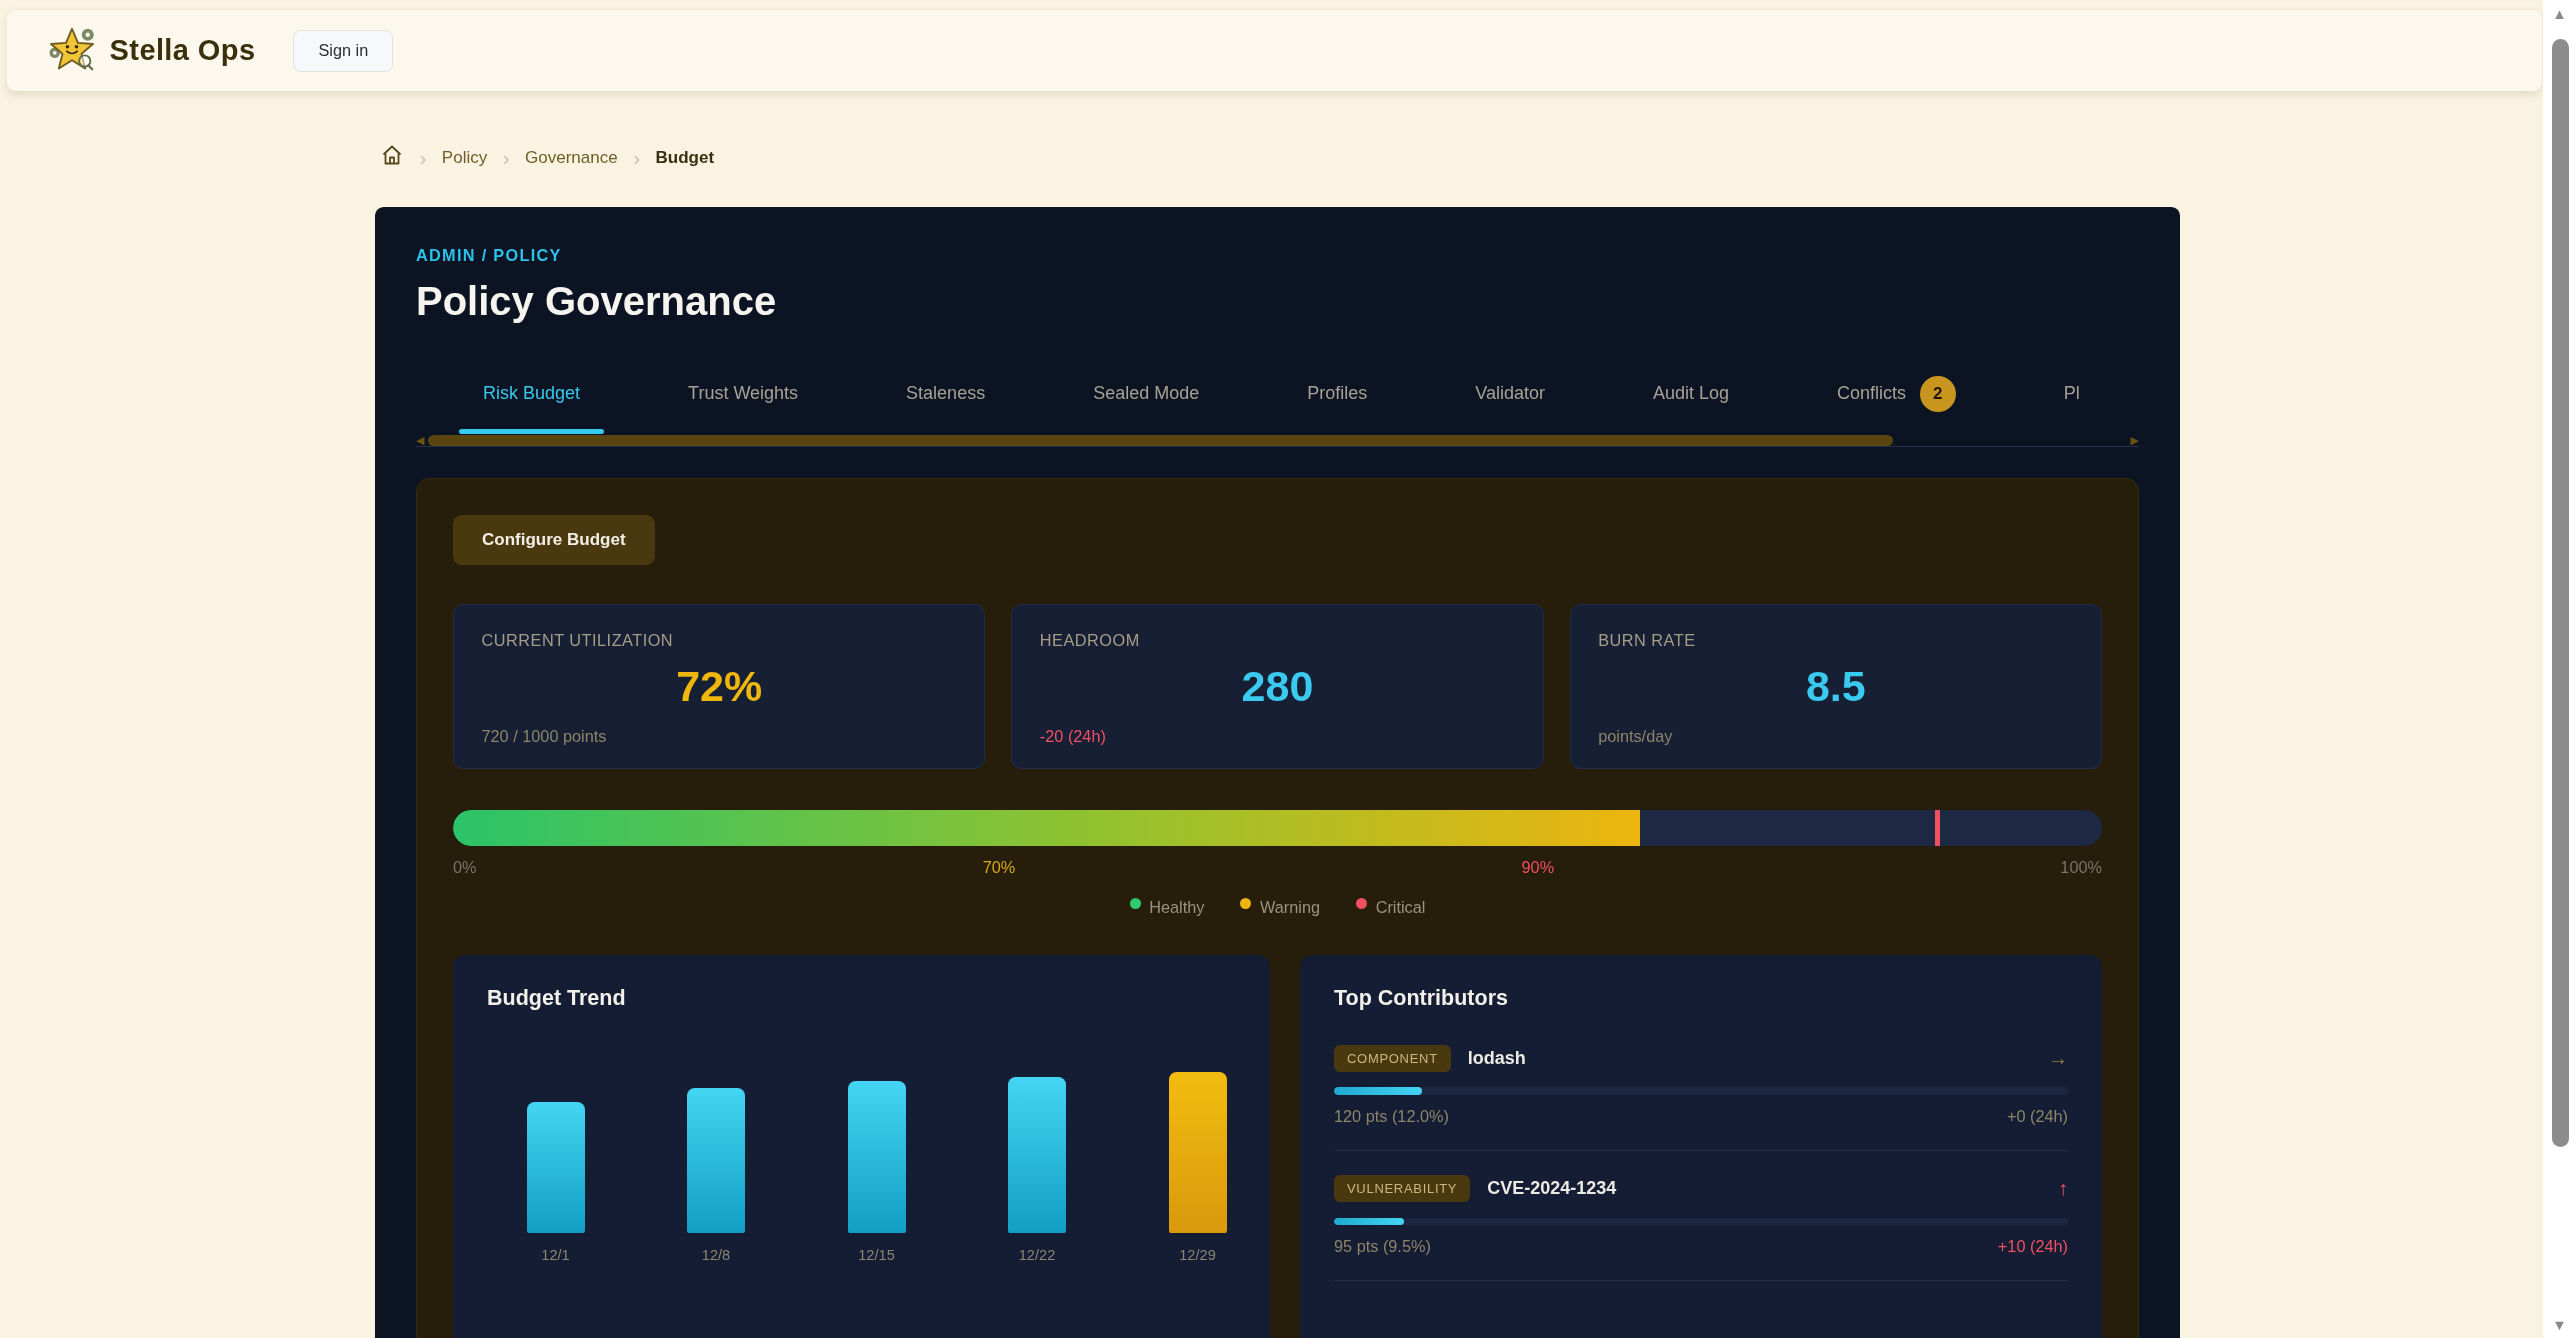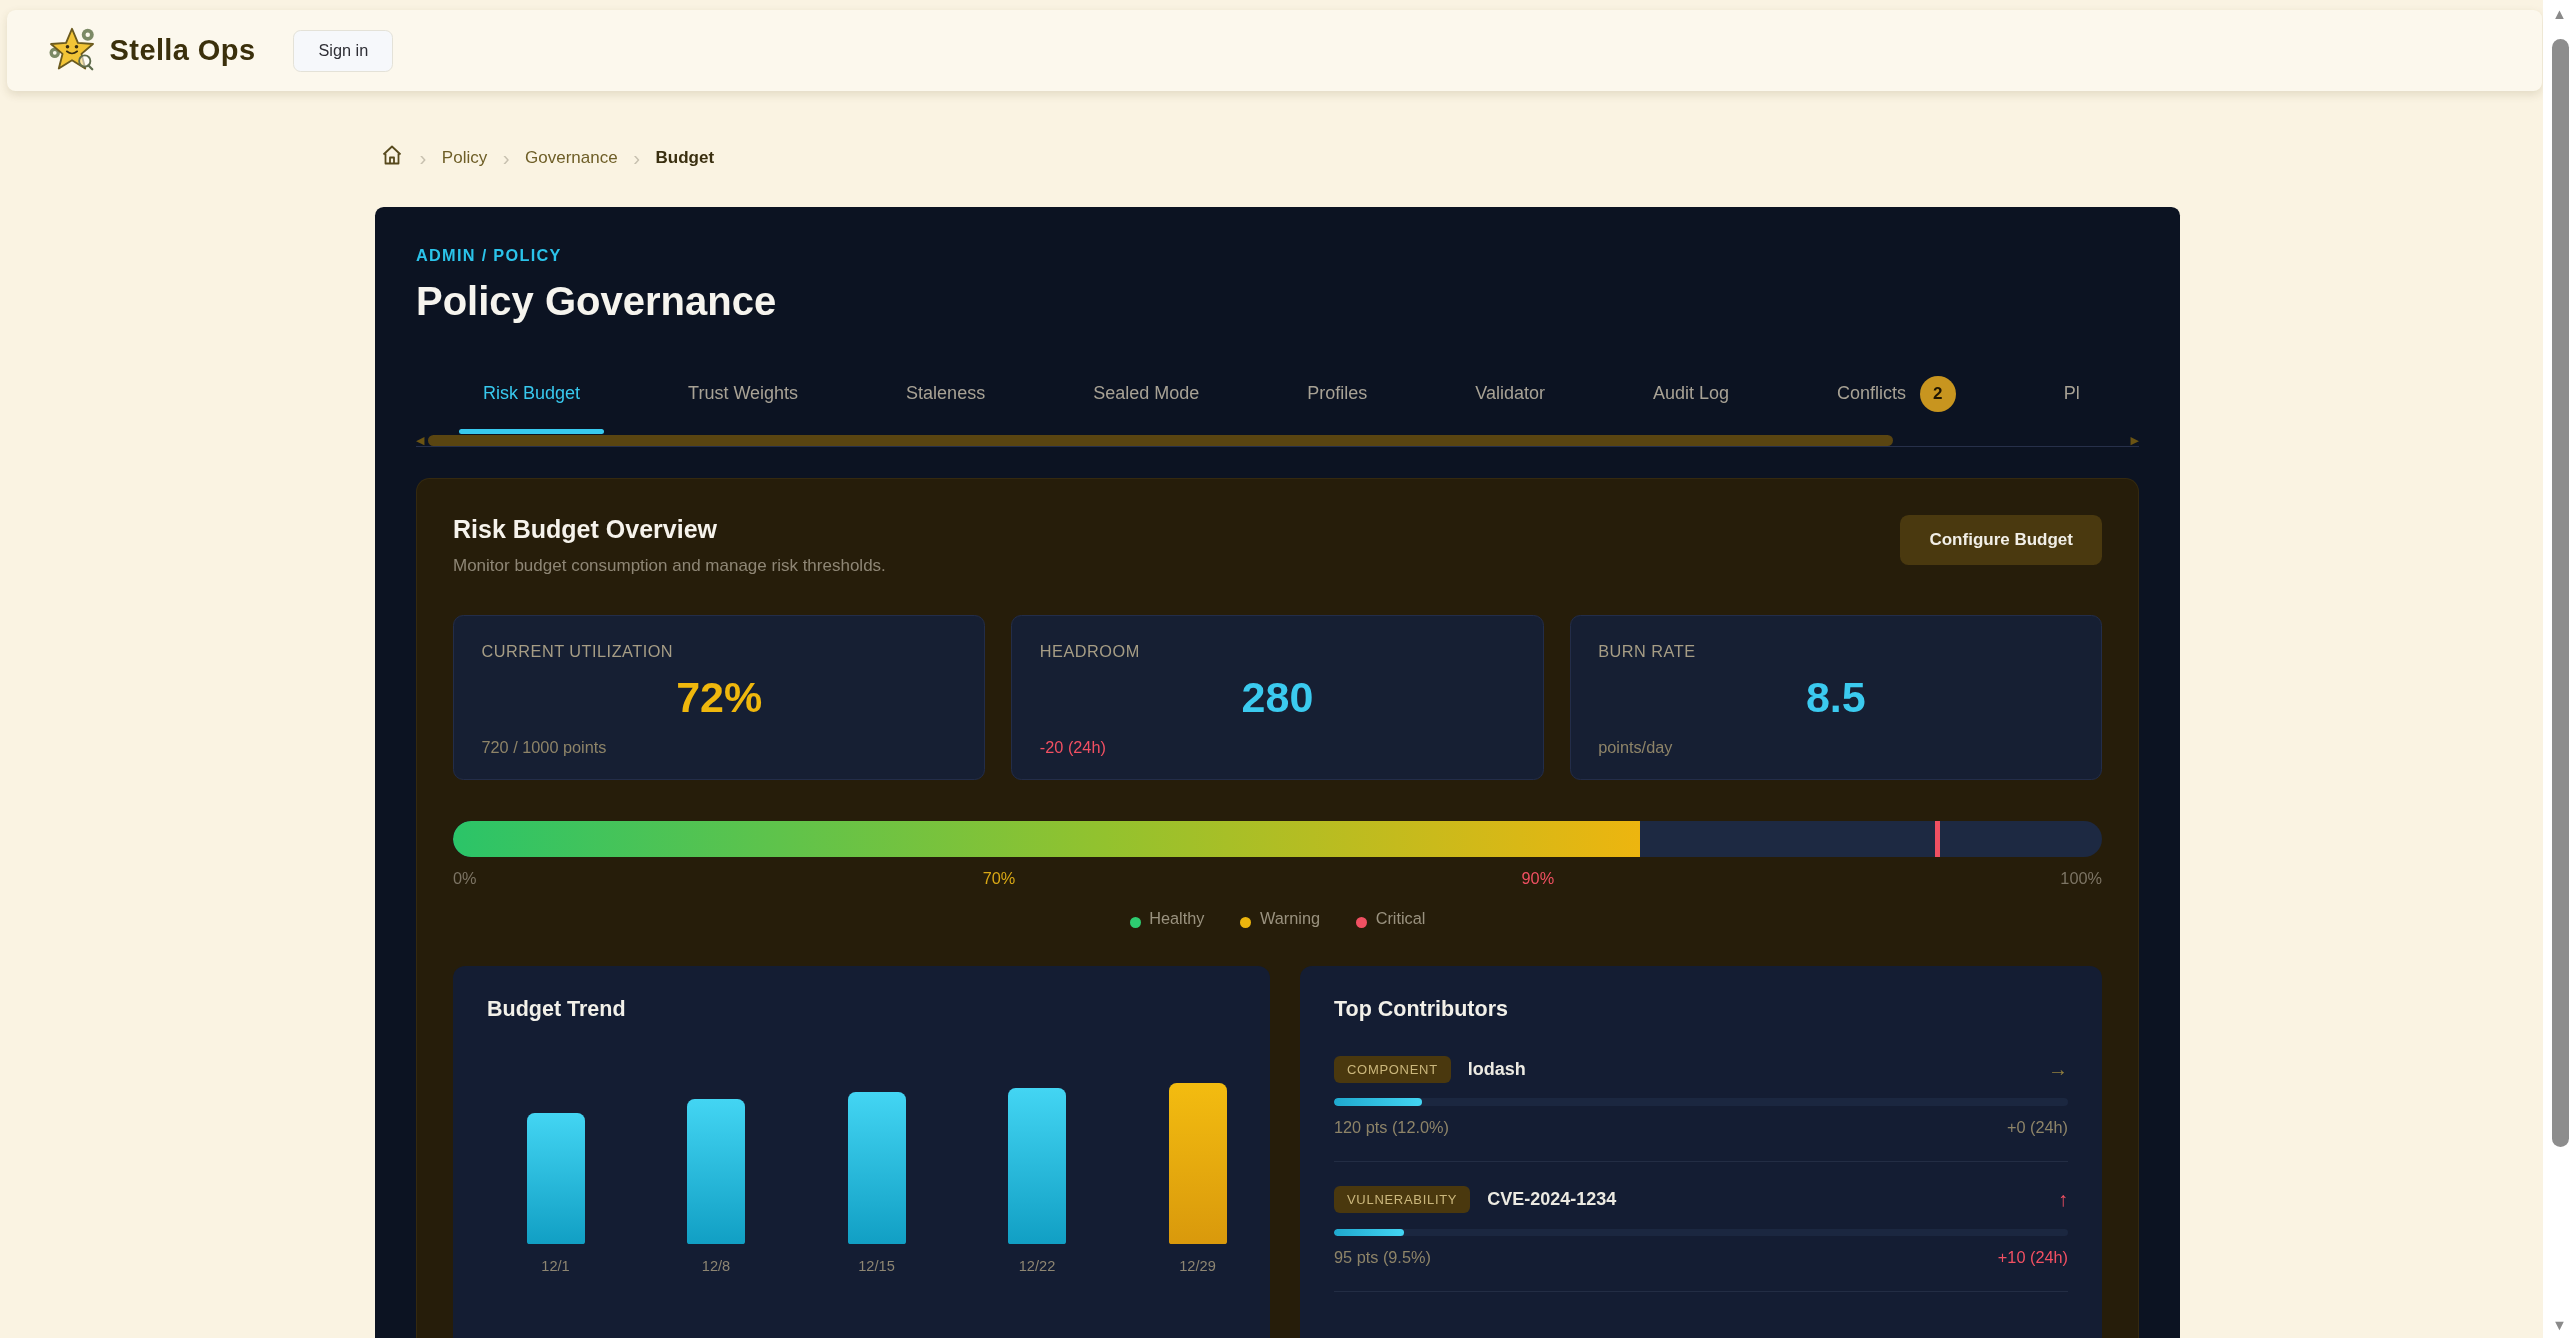--- a/index.html
+++ b/index.html
@@ -82,21 +82,21 @@
   .v-gold{ color:#EFB70D; } .v-cyan{ color:#3BCAEF; }
   .stat-sub{ font-size:16.3px; margin-top:15.5px; color:#8E8468; }
   .s-red{ color:#F25062; }
   
   .util-bar{ margin-top:41px; height:36px; border-radius:18px; background:#1D2942; position:relative; overflow:hidden;}
   .util-fill{ height:100%; border-radius:18px 0 0 18px;
     background:linear-gradient(90deg,#2BC468 0%,#93C22E 55%,#EDB50F 100%); }
   .util-marker{ position:absolute; top:0; bottom:0; width:4.3px; background:#F05062; }
   .util-ticks{ display:flex; justify-content:space-between; margin-top:12px; font-size:16.3px; }
   .util-legend{ display:flex; justify-content:center; gap:36px; margin-top:20.6px; font-size:16.3px; color:#9A927F;}
-  .legend-item{ display:flex; align-items:flex-end; gap:8.6px; }
+  .legend-item{ display:flex; align-items:flex-start; gap:8.6px; }
   .dot{ width:11px; height:11px; border-radius:50%; }
   
   .bottom{ display:flex; gap:30px; margin-top:38px; align-items:stretch; }
   .subcard{ background:#141D33; border-radius:12px; padding:31px 34px; height:481px;}
   .trend-card{ width:817px; flex:none; }
   .contrib-card{ flex:1; }
   .subcard-title{ font-size:21.5px; font-weight:700; color:#F2F0E9; }
   
   .chart{ display:flex; justify-content:space-between; align-items:flex-end; height:213px; margin-top:39px; padding-left:30px;}
   .bar-group{ display:flex; flex-direction:column; align-items:center; width:77px; }
@@ -180,24 +180,20 @@
     <div class="tab">Pl</div>
   </div>
   <div class="hscroll">
     <span class="harrow left">◀</span>
     <div class="hthumb"></div>
     <span class="harrow right">▶</span>
   </div>
 
   <section class="overview-card">
     <div class="ov-head">
-      <div>
-        <div class="ov-title">Risk Budget Overview</div>
-        <div class="ov-sub">Monitor budget consumption and manage risk thresholds.</div>
-      </div>
       <button class="configure-btn">Configure Budget</button>
     </div>
 
     <div class="stats">
       <div class="stat">
         <div class="stat-label">CURRENT UTILIZATION</div>
         <div class="stat-value v-gold">72%</div>
         <div class="stat-sub">720 / 1000 points</div>
       </div>
       <div class="stat">

